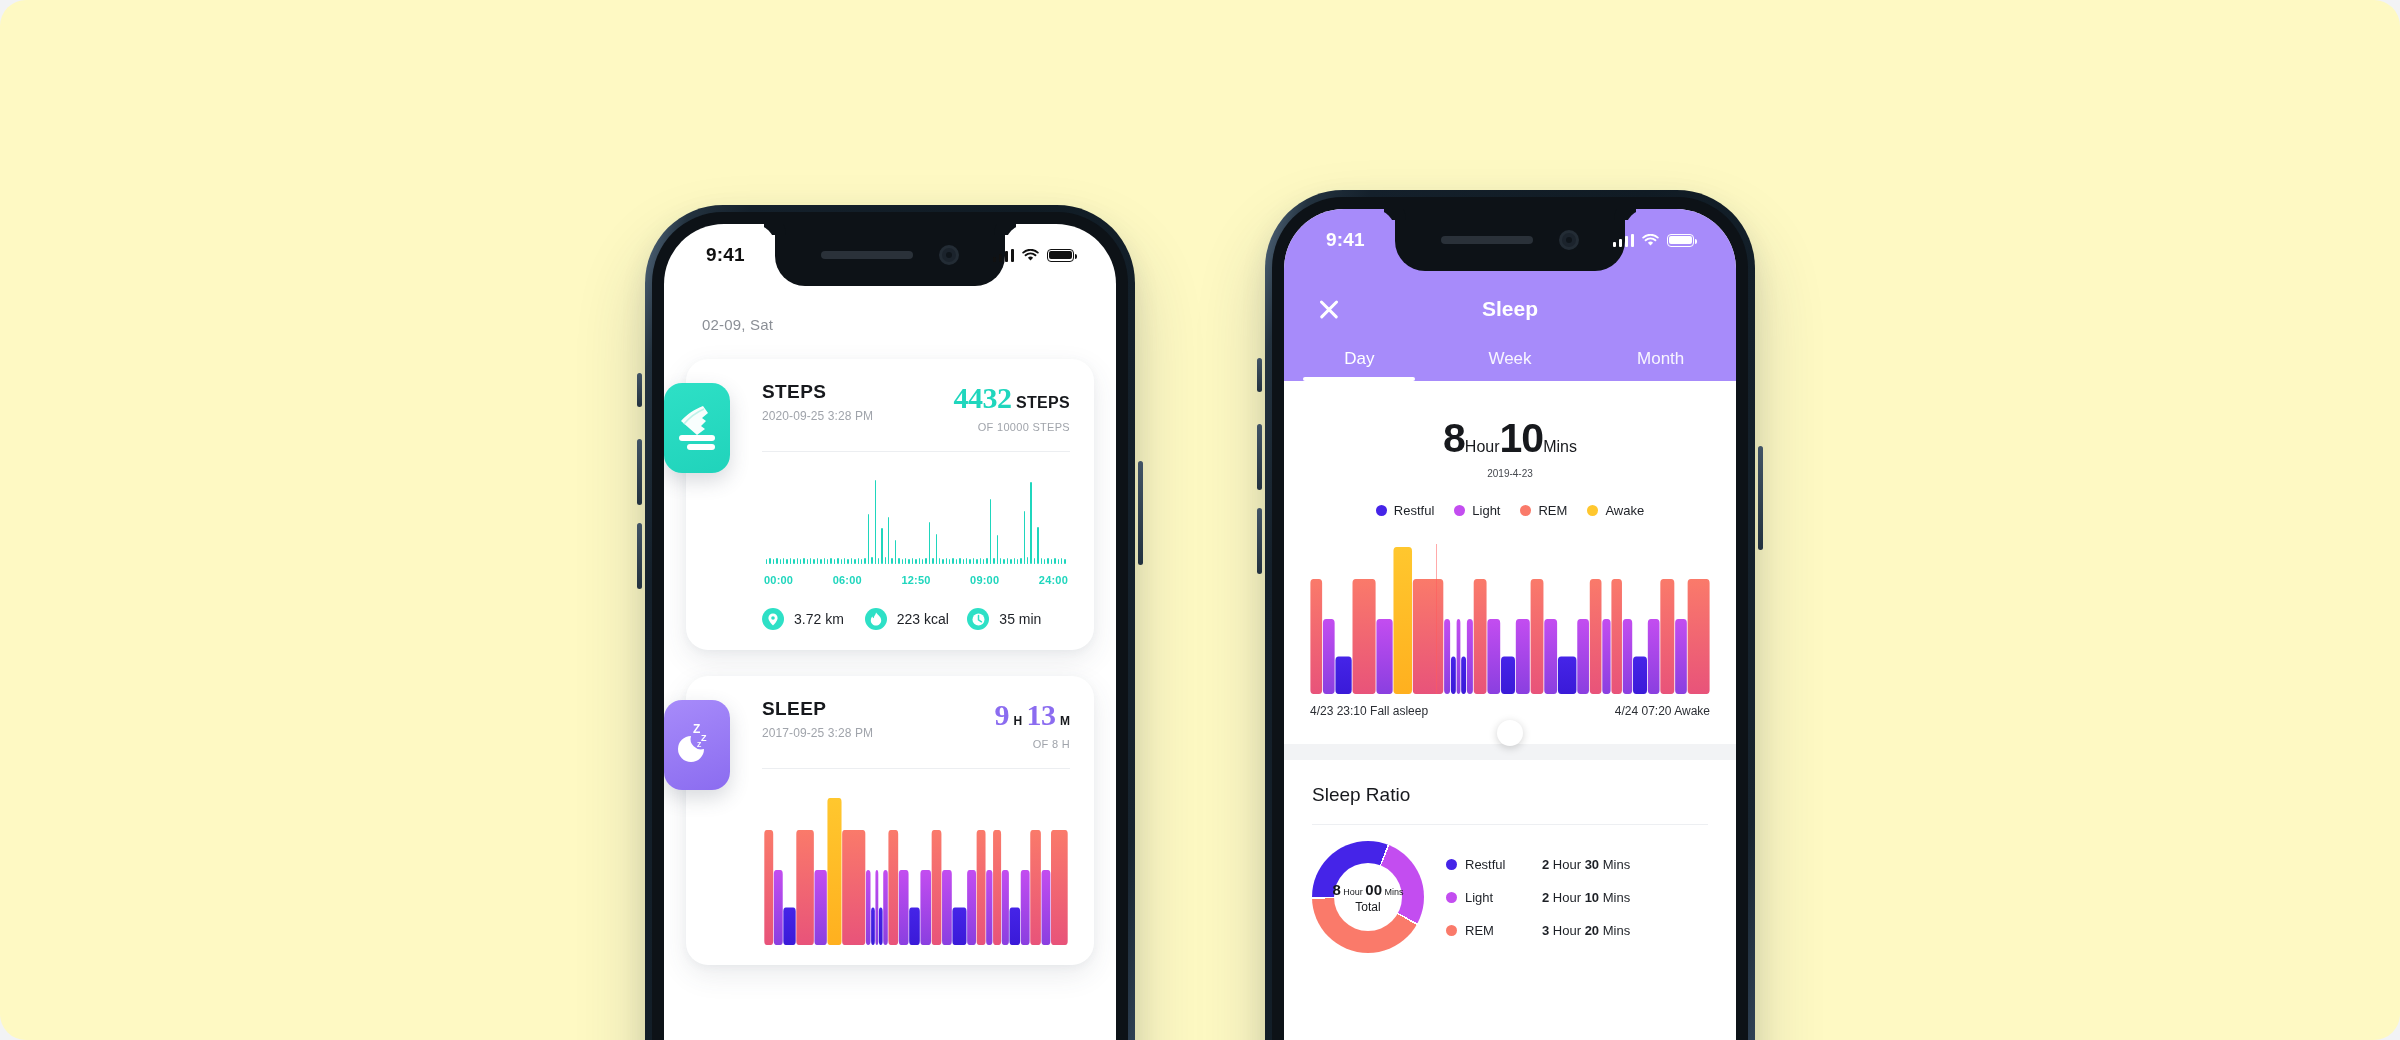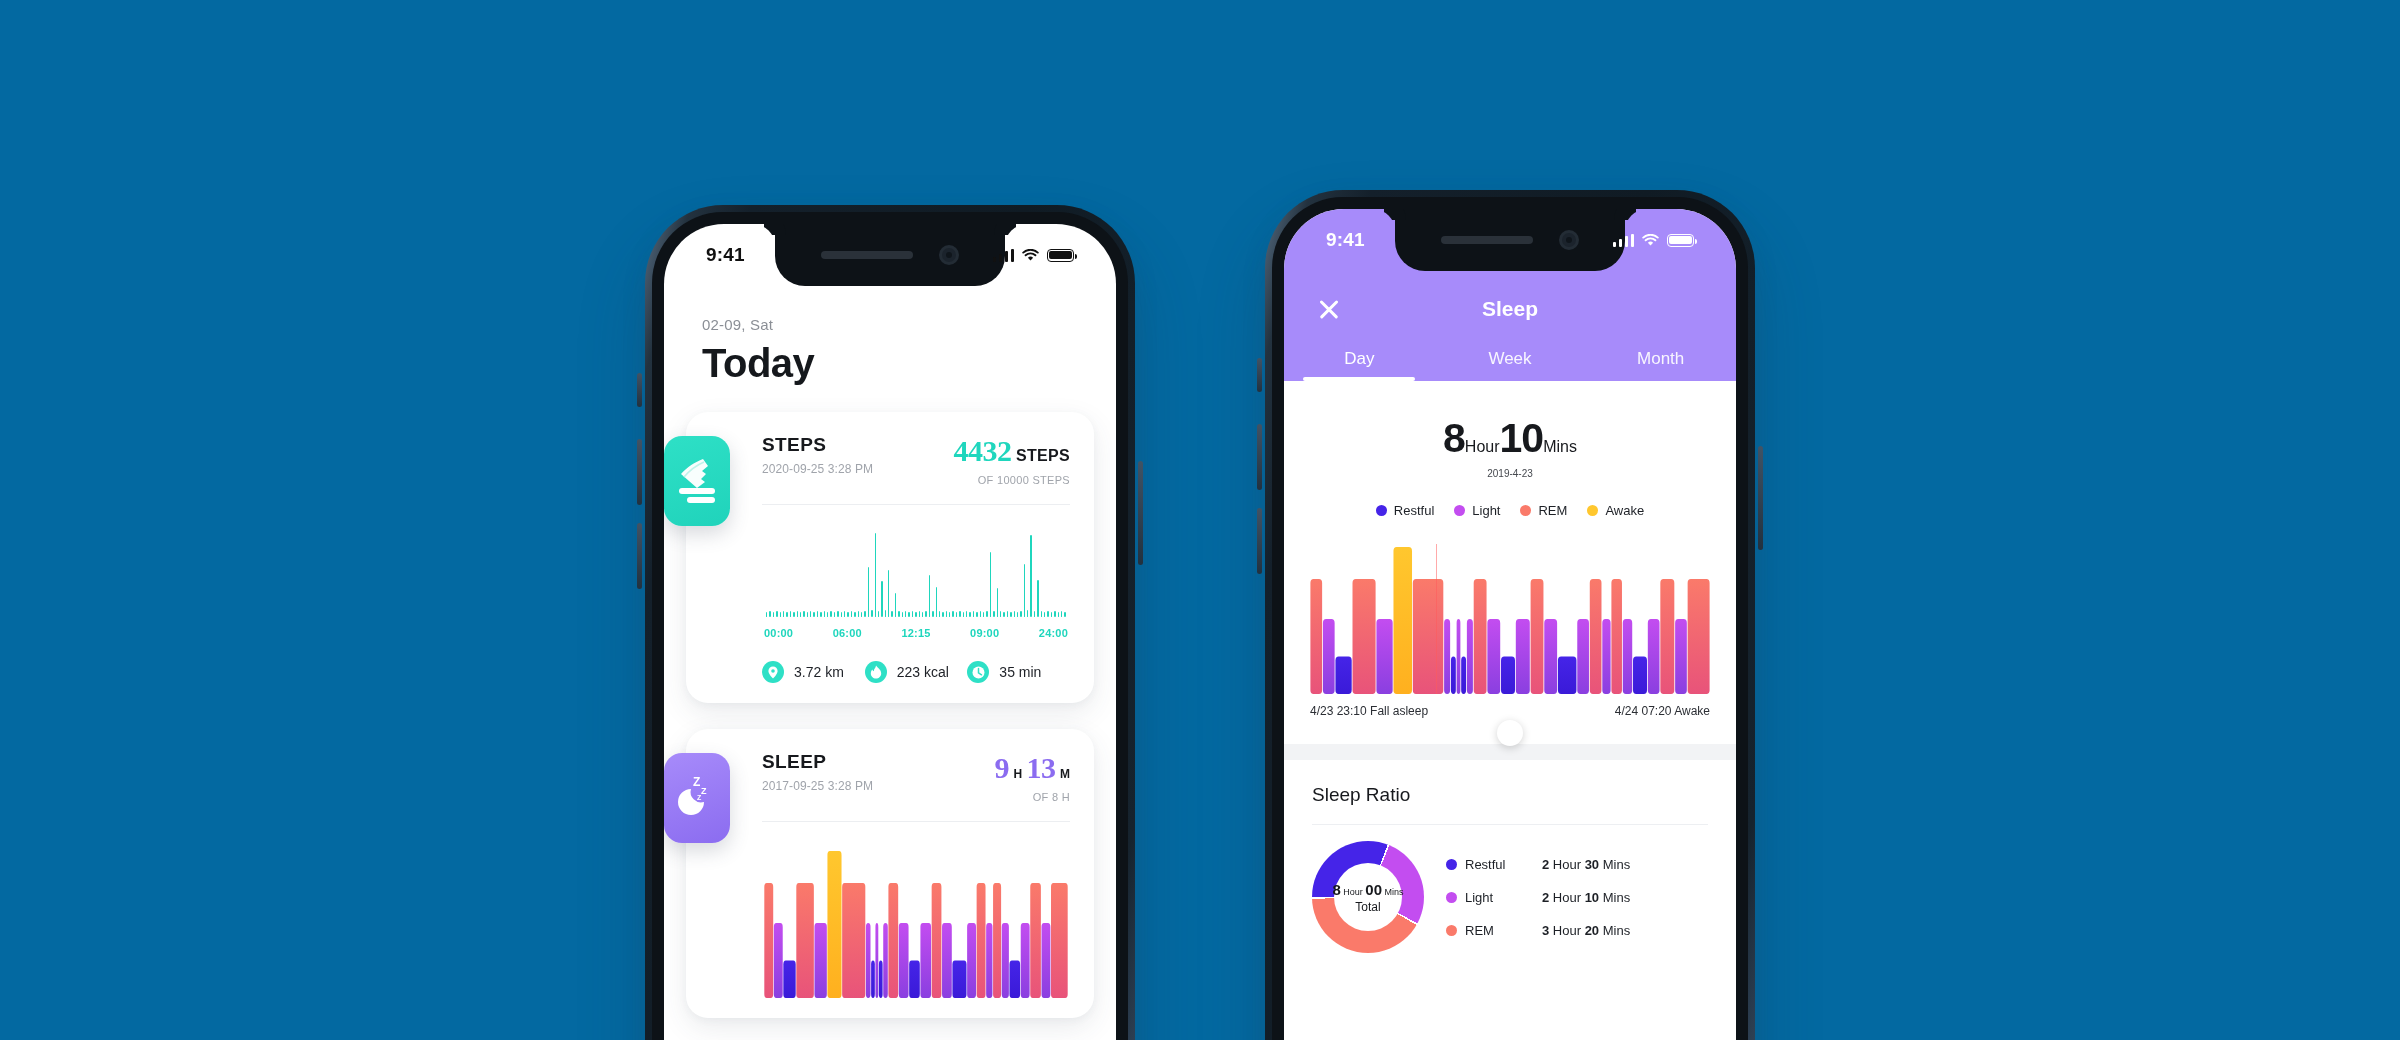--- a/index.html
+++ b/index.html
@@ -3,21 +3,21 @@
 <meta charset="utf-8">
 <title>Health App Mockup</title>
 <style>
   * { margin:0; padding:0; box-sizing:border-box; }
   html,body {
     width:2400px; height:1040px;
     background:#f2f3f5;
     font-family:"Liberation Sans", sans-serif;
     overflow:hidden;
   }
-  .stage { position:relative; width:2400px; height:1040px; background:#0369a1; }
+  .stage { position:relative; width:2400px; height:1040px; background:#fef9c3;border-radius:26px; }
 
   
   .phone {
     position:absolute;
     width:490px; height:1020px;
     border-radius:78px;
     background:linear-gradient(105deg,#5b7187 0%,#23323f 6%,#14202b 14%,#101b24 50%,#16232e 86%,#32455a 95%,#6d8499 100%);
     padding:7px;
     box-shadow:0 38px 70px rgba(40,55,75,0.20), 0 10px 26px rgba(40,55,75,0.10);
   }
@@ -221,21 +221,20 @@
               <path d="M1.2 3.6 a10.8 10.8 0 0 1 14.6 0" stroke="currentColor" stroke-width="1.9" fill="none" stroke-linecap="round"></path>
             </svg>
             <div class="batt">
                 <span></span>
               </div>
           </div>
         </div>
 
         <div class="today-head">
           <div class="today-date">02-09, Sat</div>
-          <div class="today-title">Today</div>
         </div>
 
         <div class="card">
           <div class="card-badge badge-teal">
             <svg width="44" height="52" viewBox="0 0 44 52">
               <path d="M6 19 C12 12 20 7 28 4 l5 7 -6 5 4 3 -5 5 4 3 -8 6 z" fill="#ffffff" opacity="0.97"></path>
               <path d="M9 22 C15 15 22 10 29 7" stroke="#bff3ea" stroke-width="1.6" fill="none"></path>
               <rect x="4" y="33" width="36" height="6" rx="3" fill="#ffffff"></rect>
               <rect x="12" y="42" width="28" height="6" rx="3" fill="#ffffff"></rect>
             </svg>
@@ -340,21 +339,21 @@
                 <div class="bar" title="7" style="height: 7%; background: rgb(31, 214, 189);"></div>
                 <div class="bar" title="6" style="height: 6%; background: rgb(31, 214, 189);"></div>
                 <div class="bar" title="7" style="height: 7%; background: rgb(31, 214, 189);"></div>
                 <div class="bar" title="6" style="height: 6%; background: rgb(31, 214, 189);"></div>
                 <div class="bar" title="7" style="height: 7%; background: rgb(31, 214, 189);"></div>
                 <div class="bar" title="6" style="height: 6%; background: rgb(31, 214, 189);"></div>
               </div>
             <div class="axis">
                 <span>00:00</span>
                 <span>06:00</span>
-                <span>12:15</span>
+                <span>12:50</span>
                 <span>09:00</span>
                 <span>24:00</span>
               </div>
             <div class="stat-row">
               <div class="stat">
                 <div class="stat-ico">
                   <svg width="12" height="13" viewBox="0 0 12 13">
                       <path d="M6 .6C3.4.6 1.4 2.6 1.4 5.1 1.4 8.3 6 12.6 6 12.6s4.6-4.3 4.6-7.5C10.6 2.6 8.6.6 6 .6z" fill="#fff"></path>
                       <circle cx="6" cy="5" r="1.8" fill="#2ee0c6"></circle>
                     </svg>

